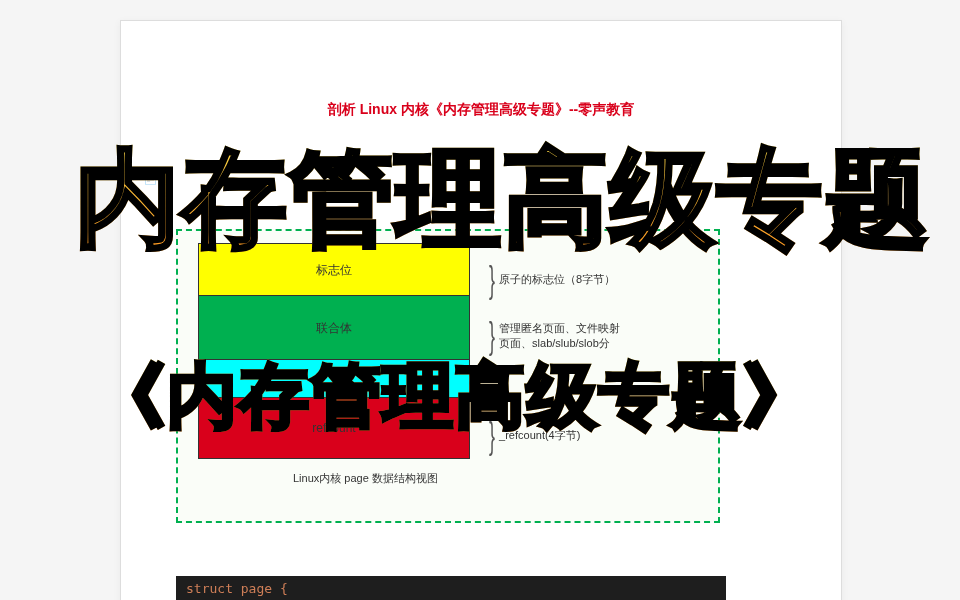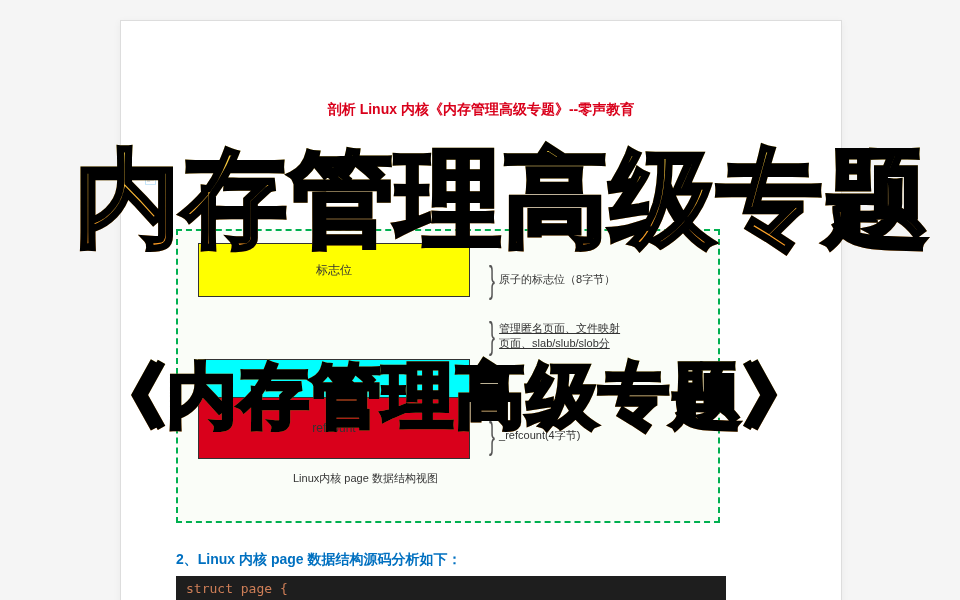--- a/index.html
+++ b/index.html
@@ -97,38 +97,38 @@
 </style>
 </head>
 <body>
 
 <div class="doc">
   <div class="red-title">剖析 Linux 内核《内存管理高级专题》--零声教育</div>
   <span class="bullet-icon">📄</span>
 
   <div class="diagram">
     <div class="block yellow">标志位</div>
+    <div class="block green">联合体</div>
     <div class="block cyan"></div>
     <div class="block red">refcount</div>
 
     <div class="brace-area brace1">
       <span class="brace">}</span>
       <span>原子的标志位（8字节）</span>
     </div>
     <div class="brace-area brace2">
       <span class="brace">}</span>
-      <span style="white-space:pre-line;display:inline-block;vertical-align:middle;text-decoration:underline;">管理匿名页面、文件映射
+      <span style="white-space:pre-line;display:inline-block;vertical-align:middle;">管理匿名页面、文件映射
 页面、slab/slub/slob分</span>
     </div>
     <div class="brace-area brace3">
       <span class="brace">}</span>
       <span>_refcount(4字节)</span>
     </div>
 
     <div class="caption">Linux内核 page 数据结构视图</div>
   </div>
 
-  <div class="sub-title">2、Linux 内核 page 数据结构源码分析如下：</div>
   <div class="code-bar">struct page {</div>
 </div>
 
 <div class="overlay overlay1">内存管理高级专题</div>
 <div class="overlay overlay2">《内存管理高级专题》</div>
 
 </body></html>

